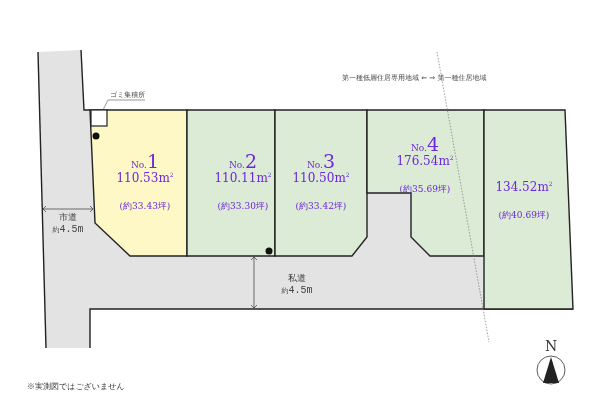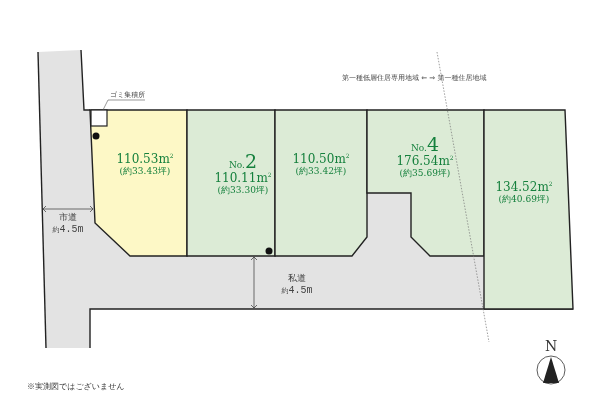--- a/index.html
+++ b/index.html
@@ -1,24 +1,24 @@
 <!DOCTYPE html>
 <html><head>
 <meta charset="utf-8">
 <style>
   html, body { margin:0; padding:0; background:#ffffff; }
   body { width:600px; height:409px; position:relative; overflow:hidden;
          font-family:"DejaVu Serif", serif; color:#333; }
   svg.plan { position:absolute; left:0; top:0; }
-  .lbl { position:absolute; text-align:center; line-height:1; color:#15803d; }
+  .lbl { position:absolute; text-align:center; line-height:1; color:#6d28d9; }
   .lot-no { font-size:9px; font-family:"DejaVu Serif", serif; }
   .lot-no b { font-size:19px; font-weight:normal; }
   .lot-area { font-size:12px; margin-top:1px; }
   .lot-area sup { font-size:6px; vertical-align:5px; }
-  .lot-tsubo { font-size:9px; margin-top:2px; }
+  .lot-tsubo { font-size:9px; margin-top:18px; }
   .small { font-family:"DejaVu Sans", sans-serif; font-size:7px; color:#444; white-space:nowrap; }
   .road { font-family:Liberation Mono, monospace; font-size:9px; color:#444; line-height:1.2; text-align:center; }
   .road .w { font-size:10px; }
   .note { font-family:Liberation Serif, serif; font-size:8px; color:#333; white-space:nowrap; }
   .north { font-family:"DejaVu Serif", serif; font-size:14px; }
 </style>
 </head>
 <body>
 
 <svg class="plan" width="600" height="409" viewBox="0 0 600 409">
@@ -63,29 +63,31 @@
 
 <div class="small" style="position:absolute; left:342px; top:73px;">
   <span>第一種低層住居専用地域</span>
   <span>⇐ ⇒</span>
   <span>第一種住居地域</span>
 </div>
 
 <div class="small" style="position:absolute; left:110px; top:90px;">ゴミ集積所</div>
 
 <div class="lbl" style="left:100px; top:152px; width:90px;">
+  <div class="lot-no"><span>No.</span><b>1</b></div>
   <div class="lot-area"><span>110.53m</span><sup>2</sup></div>
   <div class="lot-tsubo">(約33.43坪)</div>
 </div>
 <div class="lbl" style="left:187px; top:152px; width:112px;">
   <div class="lot-no"><span>No.</span><b>2</b></div>
   <div class="lot-area"><span>110.11m</span><sup>2</sup></div>
   <div class="lot-tsubo">(約33.30坪)</div>
 </div>
 <div class="lbl" style="left:275px; top:152px; width:92px;">
+  <div class="lot-no"><span>No.</span><b>3</b></div>
   <div class="lot-area"><span>110.50m</span><sup>2</sup></div>
   <div class="lot-tsubo">(約33.42坪)</div>
 </div>
 <div class="lbl" style="left:375px; top:135px; width:100px;">
   <div class="lot-no"><span>No.</span><b>4</b></div>
   <div class="lot-area"><span>176.54m</span><sup>2</sup></div>
   <div class="lot-tsubo">(約35.69坪)</div>
 </div>
 <div class="lbl" style="left:480px; top:180px; width:88px;">
   <div class="lot-area"><span>134.52m</span><sup>2</sup></div>

